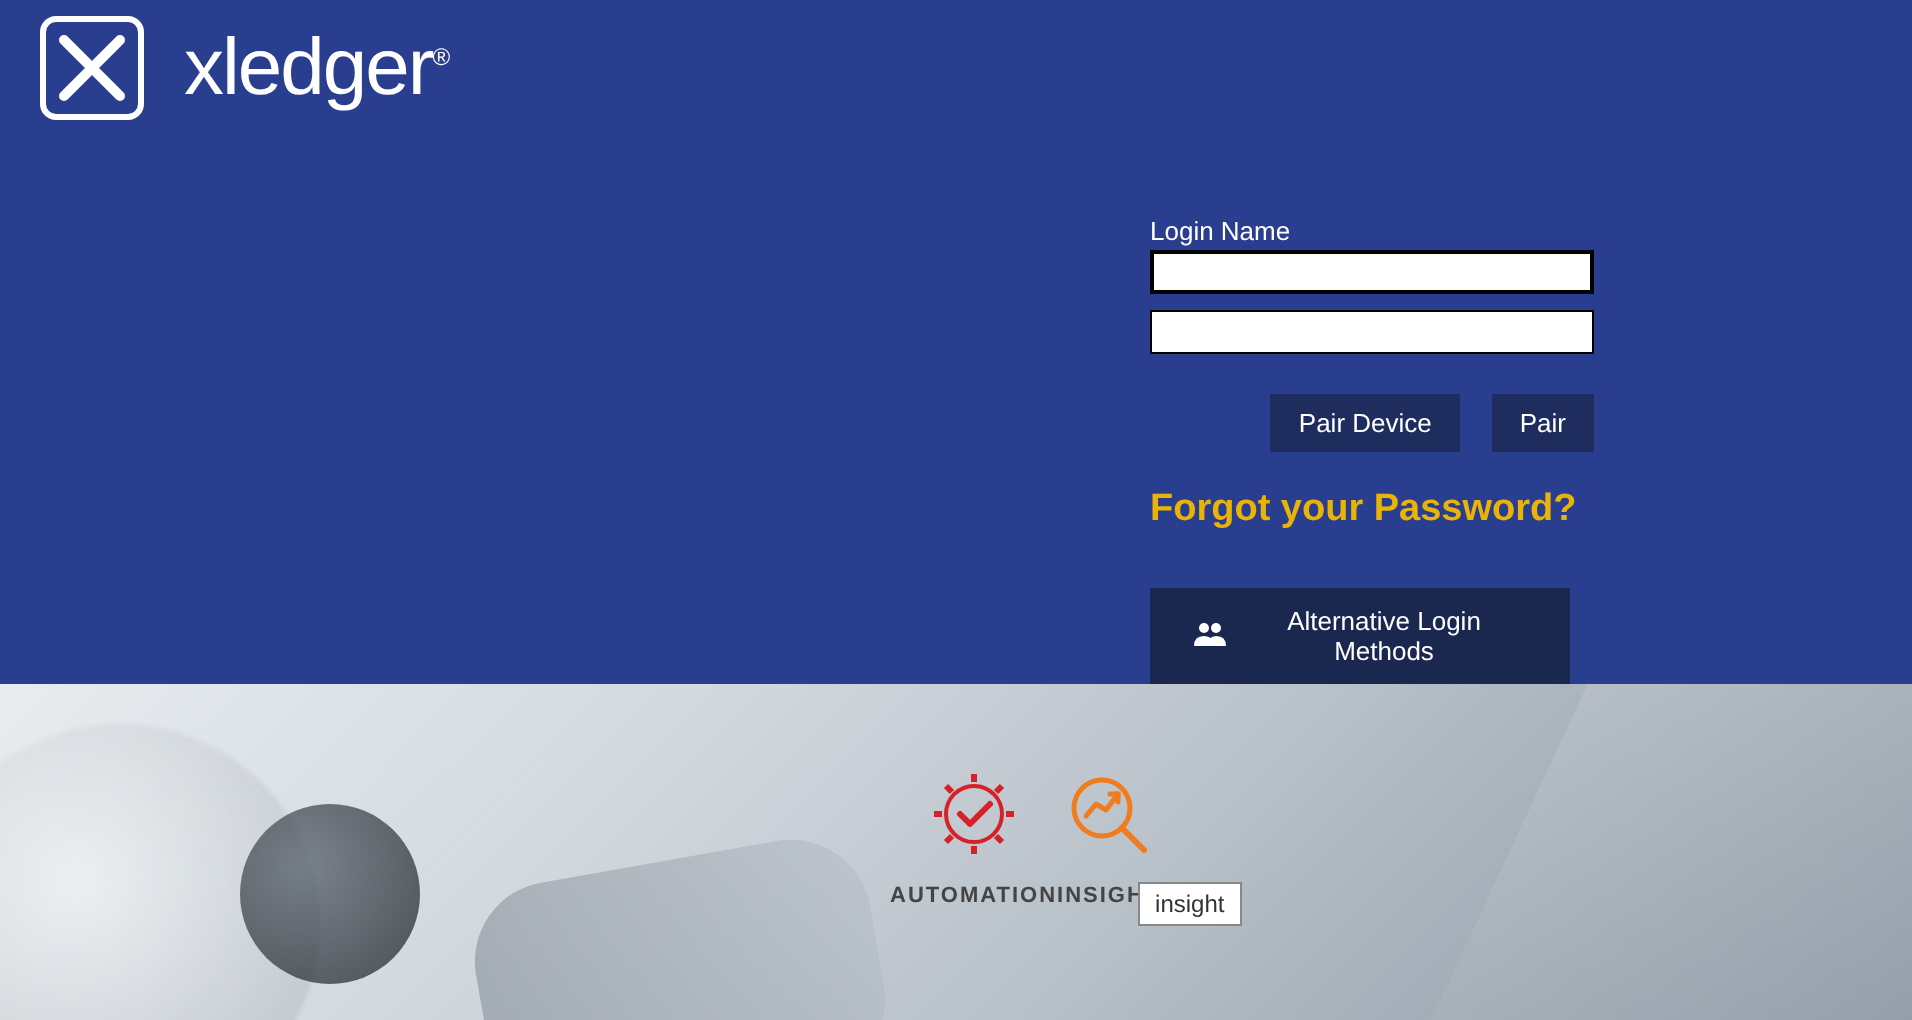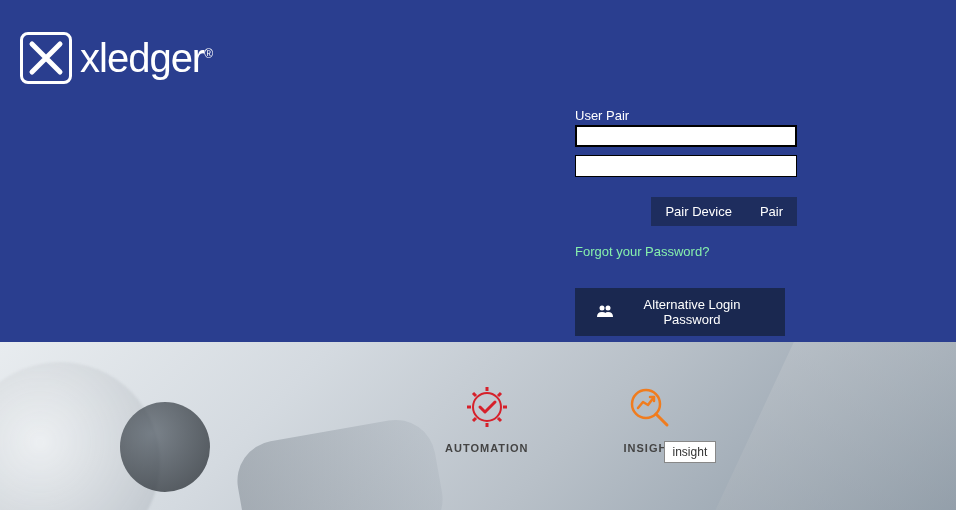--- a/index.html
+++ b/index.html
@@ -11,25 +11,25 @@
       position: relative;
     }
     .top-section {
       background: #2a3e8f;
       height: 342px;
       width: 100%;
       position: relative;
     }
     .logo {
       position: absolute;
-      top: 32px;
+      top: 8px;
       left: 20px;
       display: flex;
       align-items: center;
-      gap: 8px;
+      gap: 20px;
     }
     .logo-mark {
       width: 52px;
       height: 52px;
       border: 3px solid #fff;
       border-radius: 8px;
       display: flex;
       align-items: center;
       justify-content: center;
       position: relative;
@@ -58,40 +58,41 @@
       height: 22px;
       background: #fff;
       border: 1px solid #000;
       padding: 2px 4px;
       font-size: 13px;
       margin-bottom: 8px;
     }
     .text-input.focused { border: 2px solid #000; }
     .button-row {
       display: flex;
-      gap: 0;
+      gap: 16px;
       justify-content: flex-end;
       margin-top: 12px;
       align-items: flex-end;
     }
     .btn {
       background: #1e2d5e;
       color: #fff;
       border: none;
       padding: 7px 14px;
       font-size: 13px;
       cursor: pointer;
     }
     .forgot-link {
-      color: #86efac;
-      font-size: 13px;
+      color: #eab308;
+      font-size: 19px;
       text-decoration: none;
       display: inline-block;
       margin-top: 18px;
       cursor: pointer;
+      font-weight: bold;
     }
     .alt-login-btn {
       background: #1a2850;
       color: #fff;
       border: none;
       padding: 9px 22px;
       font-size: 13px;
       cursor: pointer;
       display: flex;
       align-items: center;
@@ -135,21 +136,20 @@
       width: 200px; height: 120px;
       background: linear-gradient(90deg, rgba(100,110,120,0.4), rgba(150,160,170,0.2));
       border-radius: 40px;
       transform: rotate(-10deg);
     }
     .features {
       position: absolute;
       top: 44px;
       left: 445px;
       display: flex;
-      gap: 95px;
       z-index: 2;
     }
     .feature {
       display: flex;
       flex-direction: column;
       align-items: center;
       gap: 14px;
       position: relative;
     }
     .feature-icon { width: 42px; height: 42px; }
@@ -180,41 +180,41 @@
       <svg viewBox="0 0 36 36">
           <path d="M4 4 L32 32 M32 4 L4 32" stroke="#fff" stroke-width="5" stroke-linecap="round" fill="none"></path>
         </svg>
     </div>
     <div class="logo-text">
       <span>xledger</span><span class="reg">®</span>
     </div>
   </div>
 
   <div class="login-form">
-    <div class="field-label">User Pair</div>
+    <div class="field-label">Login Name</div>
     <input type="text" class="text-input focused" value="" style="">
     <input type="password" class="text-input" value="" style="">
 
     <div class="button-row">
       <button class="btn">Pair Device</button>
       <button class="btn">Pair</button>
     </div>
 
     <a class="forgot-link">Forgot your Password?</a>
 
     <button class="alt-login-btn">
       <span>
         <svg width="16" height="14" viewBox="0 0 16 14">
             <circle cx="5" cy="4" r="2.5" fill="#fff"></circle>
             <circle cx="11" cy="4" r="2.5" fill="#fff"></circle>
             <path d="M0 13 Q0 8 5 8 Q10 8 10 13 Z" fill="#fff"></path>
             <path d="M7 13 Q7 8 11 8 Q16 8 16 13 Z" fill="#fff"></path>
           </svg>
       </span>
-      <span>Alternative Login Password</span>
+      <span>Alternative Login Methods</span>
     </button>
   </div>
 </div>
 
 <div class="bottom-section">
   <div class="bg-shape1"></div>
   <div class="bg-shape2"></div>
   <div class="bg-shape3"></div>
   <div class="bg-shape4"></div>
 

